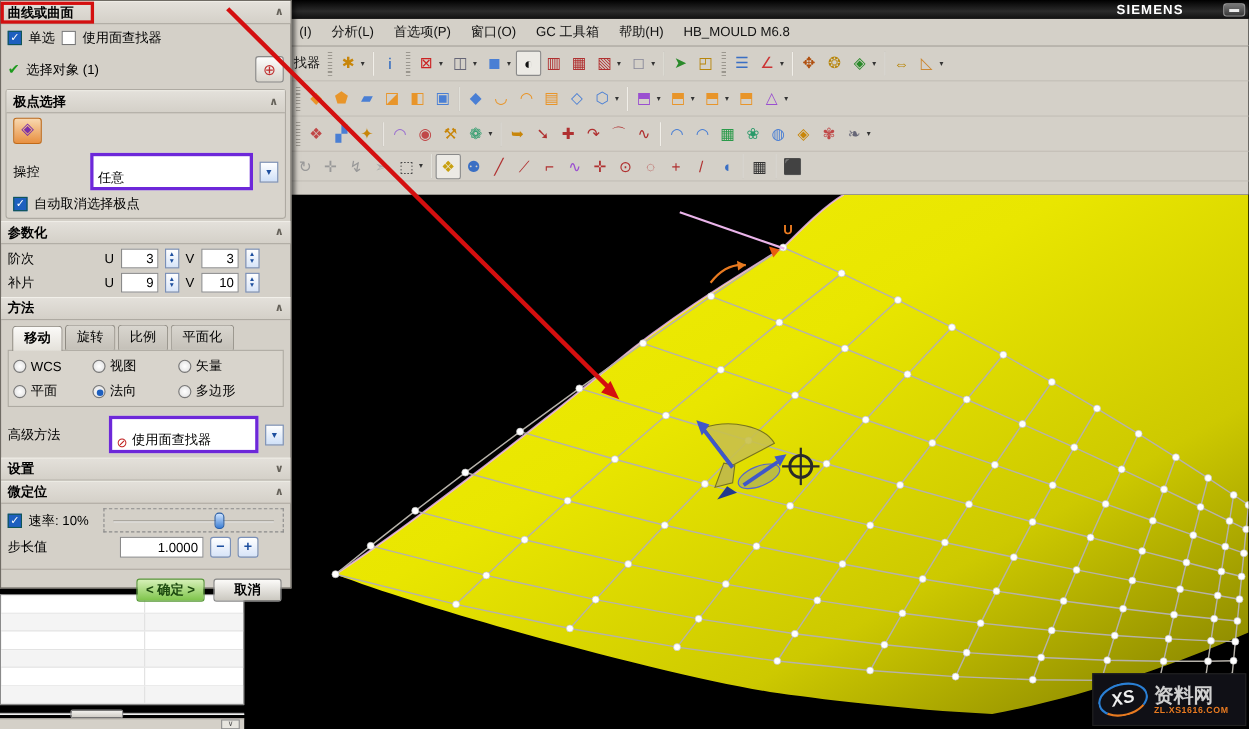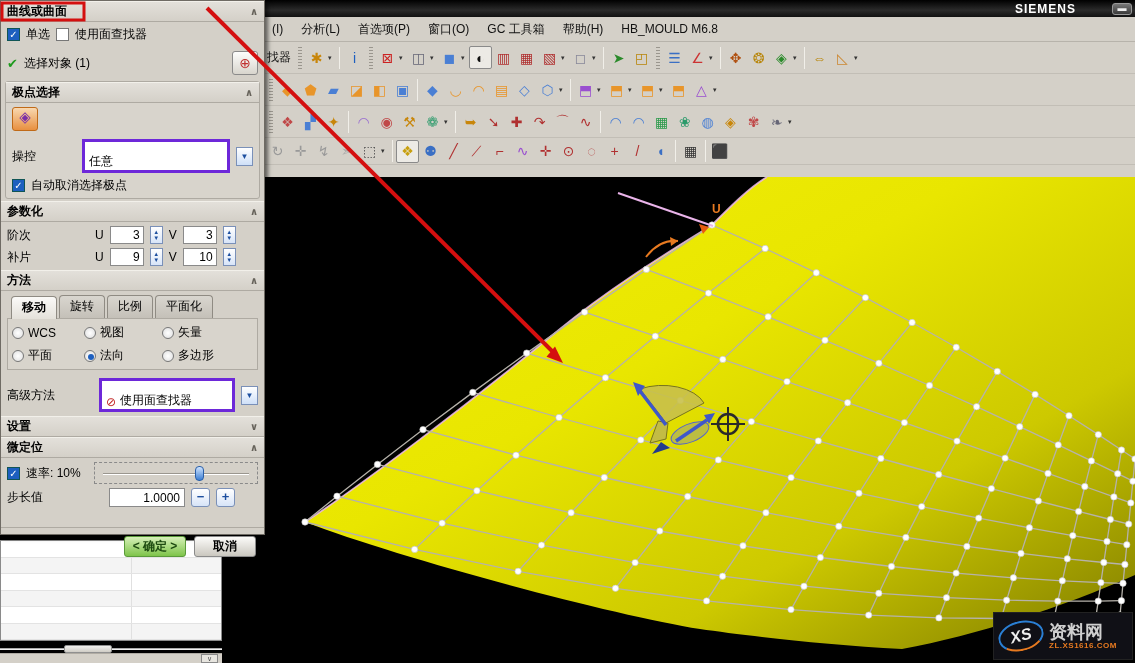--- a/index.html
+++ b/index.html
@@ -85,21 +85,21 @@
   .rdot { width:12px; height:12px; border-radius:50%; border:1px solid #777; background:radial-gradient(#fff,#ddd); position:relative; flex:0 0 auto;}
   .rdot.sel::after { content:""; position:absolute; left:3px; top:3px; width:6px; height:6px; border-radius:50%; background:#1d5fbf;}
   .sliderwrap { flex:1; border:1px dashed #8a8a8a; height:22px; position:relative; }
   .sliderwrap .line { position:absolute; left:8px; right:8px; top:10px; height:2px; background:#9a968e; border-bottom:1px solid #fff;}
   .sliderwrap .sthumb { position:absolute; left:62%; top:3px; width:9px; height:15px; border-radius:4px;
     background:linear-gradient(#cfe4ff,#3d7fd4); border:1px solid #2a5fa8; }
   .numfield { width:76px; height:19px; background:#fff; border:1px solid #8a8a8a; text-align:right; padding:2px 4px 0 0;}
   .pmbtn { width:19px; height:19px; border:1px solid #7a90b8; border-radius:3px; background:linear-gradient(#fff,#d7e4f8);
     color:#1d4f9f; font-weight:bold; font-size:13px; line-height:16px; text-align:center; }
   #dlg-buttons { display:flex; justify-content:flex-end; gap:8px; padding:8px 8px 0;
-    border-top:1px solid #aeaaa2; margin-top:16px; }
+    border-top:1px solid #aeaaa2; margin-top:6px; }
   .btn { min-width:62px; height:21px; border:1px solid #8a8a8a; border-radius:3px; text-align:center; line-height:19px;
     background:linear-gradient(#fcfbf9,#cac7bf);font-weight:bold; }
   .btn.ok { background:linear-gradient(#d6f0b8,#7ec44a); border-color:#5a9a3a; color:#1d4a10; font-weight:bold;}
   
   #watermark { left:993px; top:612px; width:140px; height:48px; background:#101016; border:1px solid #222;
     display:flex; align-items:center; gap:5px; padding:4px; z-index:4;}
   #wm-ellipse { width:46px; height:30px; border:2px solid #2a7fd4; border-bottom-color:#e87a20; border-radius:50%;
     transform:rotate(-14deg); display:flex; align-items:center; justify-content:center; }
   #wm-xs { color:#eee; font-weight:bold; font-style:italic; font-size:16px; }
   #wm-name { color:#cfcfcf; font-weight:bold; font-size:18px; line-height:18px;}

